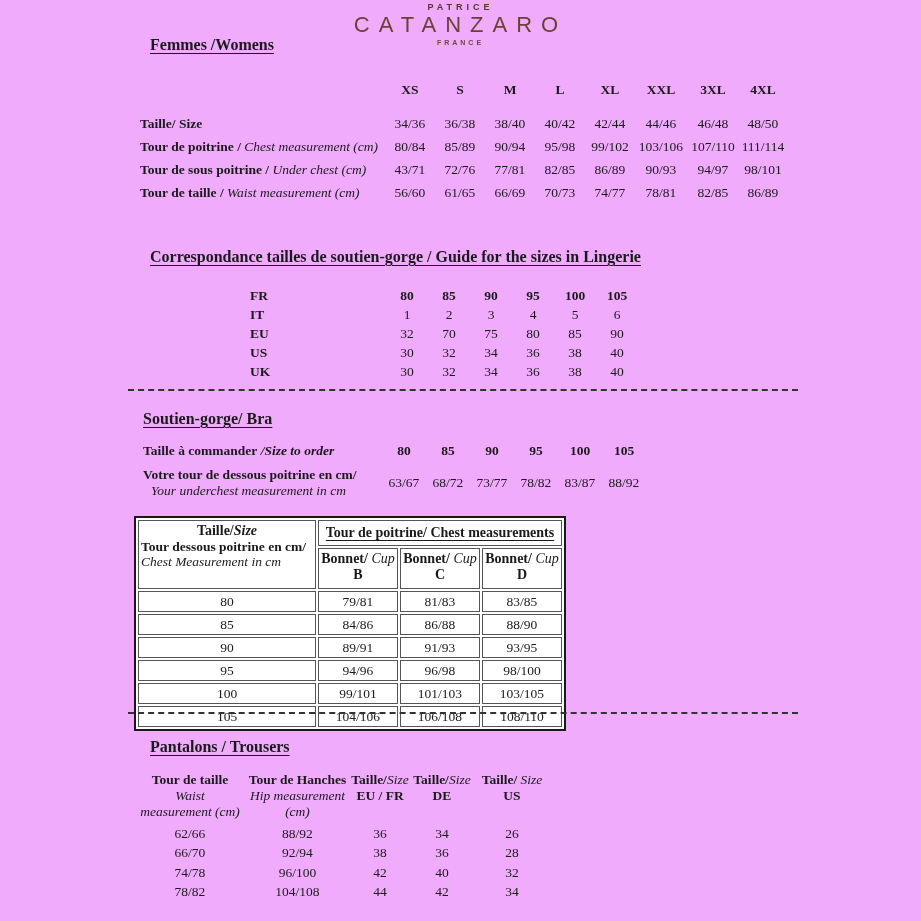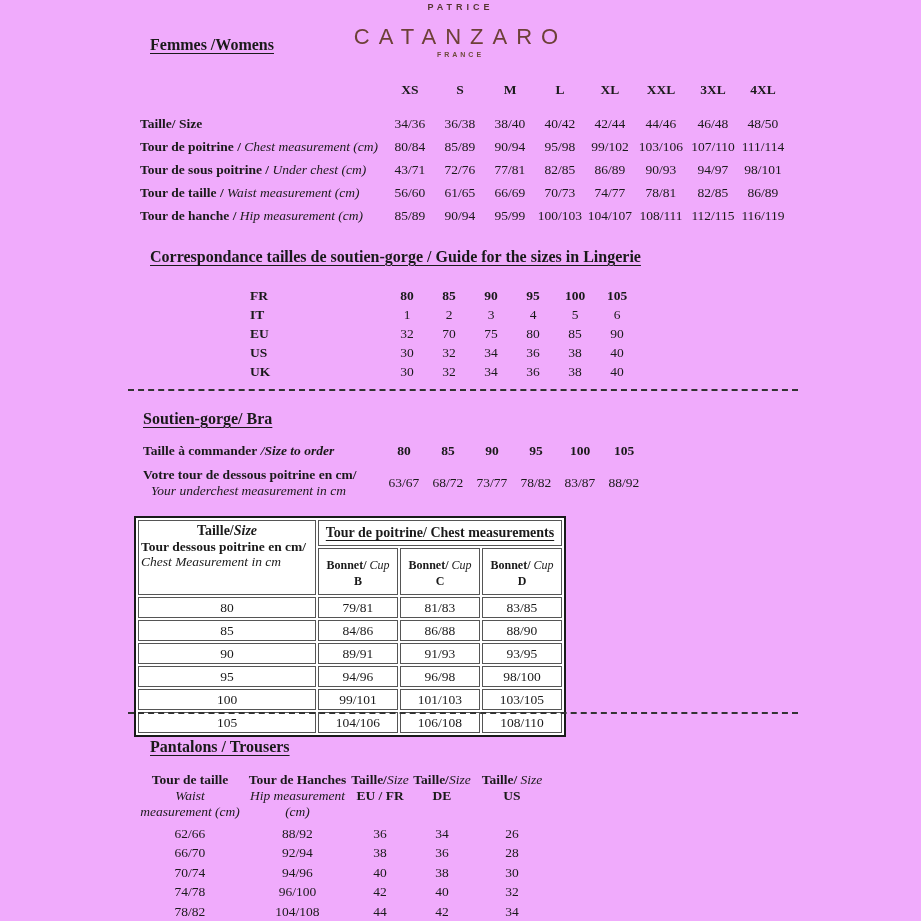--- a/index.html
+++ b/index.html
@@ -9,21 +9,21 @@
   }
   .abs{position:absolute;}
   .b{font-weight:bold;}
   .i{font-style:italic;}
   .bi{font-weight:bold;font-style:italic;}
   .u{text-decoration:underline;text-underline-offset:3px;}
 
   
   .logo{top:2px;left:0;width:100%;text-align:center;font-family:"Liberation Sans","DejaVu Sans",sans-serif;color:#6d4037;}
   .logo-top{font-size:9px;letter-spacing:4px;font-weight:bold;color:#553530;}
-  .logo-main{font-size:22px;letter-spacing:9px;font-weight:400;margin-top:12px;}
+  .logo-main{font-size:22px;letter-spacing:9px;font-weight:400;margin-top:0px;}
   .logo-bottom{font-size:7px;letter-spacing:3px;font-weight:bold;color:#6d4a3a;margin-top:1px;}
 
   
   .h{font-size:16px;font-weight:bold;text-decoration:underline;text-underline-offset:3px;margin:0;}
 
   
   table.plain{border-collapse:collapse;table-layout:fixed;}
   table.plain th,table.plain td{padding:0;font-size:13.5px;text-align:center;vertical-align:middle;font-weight:normal;}
   table.plain .lbl{text-align:left;}
 
@@ -41,21 +41,21 @@
 
   
   table.boxed{border-collapse:separate;border-spacing:2px;border:2px solid #1a1a1a;background:#fff;table-layout:fixed;}
   table.boxed th,table.boxed td{border:1px solid #555;font-size:13.5px;text-align:center;vertical-align:middle;padding:1px 2px;font-weight:normal;}
   table.boxed td{height:17px;}
   table.boxed .corner{vertical-align:top;padding-top:2px;}
   table.boxed .corner .c1{text-align:center;font-size:14px;}
   table.boxed .corner .c2{text-align:left;font-size:13.5px;line-height:15px;}
   table.boxed .corner .c3{text-align:left;font-size:13.5px;line-height:15px;}
   table.boxed .span-h{height:22px;font-size:14px;}
-  table.boxed .cup-h{height:36px;vertical-align:top;padding-top:8px;font-size:12px;line-height:16px;}
+  table.boxed .cup-h{height:36px;vertical-align:top;padding-top:2px;font-size:14px;line-height:16px;}
 
   
   .trousers-table thead th{vertical-align:top;padding-bottom:4px;line-height:16px;}
   .trousers-table thead div{line-height:16px;}
   .trousers-table td{height:19.5px;}
 
   .dashes{border-top:2px dashed #333;height:0;}
 </style>
 </head>
 <body>
@@ -132,31 +132,20 @@
       <tr>
         <td class="lbl"><span class="b">Tour de taille / </span><span class="i">Waist measurement (cm)</span></td>
         <td>56/60</td>
         <td>61/65</td>
         <td>66/69</td>
         <td>70/73</td>
         <td>74/77</td>
         <td>78/81</td>
         <td>82/85</td>
         <td>86/89</td>
-      </tr>
-      <tr>
-        <td class="lbl"><span class="b">Tour de hanche / </span><span class="i">Hip measurement (cm)</span></td>
-        <td>85/89</td>
-        <td>90/94</td>
-        <td>95/99</td>
-        <td>100/103</td>
-        <td>104/107</td>
-        <td>108/111</td>
-        <td>112/115</td>
-        <td>116/119</td>
       </tr>
     </tbody>
   </table>
 
   <h2 class="abs h" style="top:248px;left:150px;">Correspondance tailles de soutien-gorge / Guide for the sizes in Lingerie</h2>
 
   <table class="abs plain lingerie-table" style="top:286px;left:250px;">
     <colgroup>
         <col style="width:136px">
         <col style="width:42px">
@@ -363,27 +352,20 @@
         <td>26</td>
       </tr>
       <tr>
         <td>66/70</td>
         <td>92/94</td>
         <td>38</td>
         <td>36</td>
         <td>28</td>
       </tr>
       <tr>
-        <td>70/74</td>
-        <td>94/96</td>
-        <td>40</td>
-        <td>38</td>
-        <td>30</td>
-      </tr>
-      <tr>
         <td>74/78</td>
         <td>96/100</td>
         <td>42</td>
         <td>40</td>
         <td>32</td>
       </tr>
       <tr>
         <td>78/82</td>
         <td>104/108</td>
         <td>44</td>

